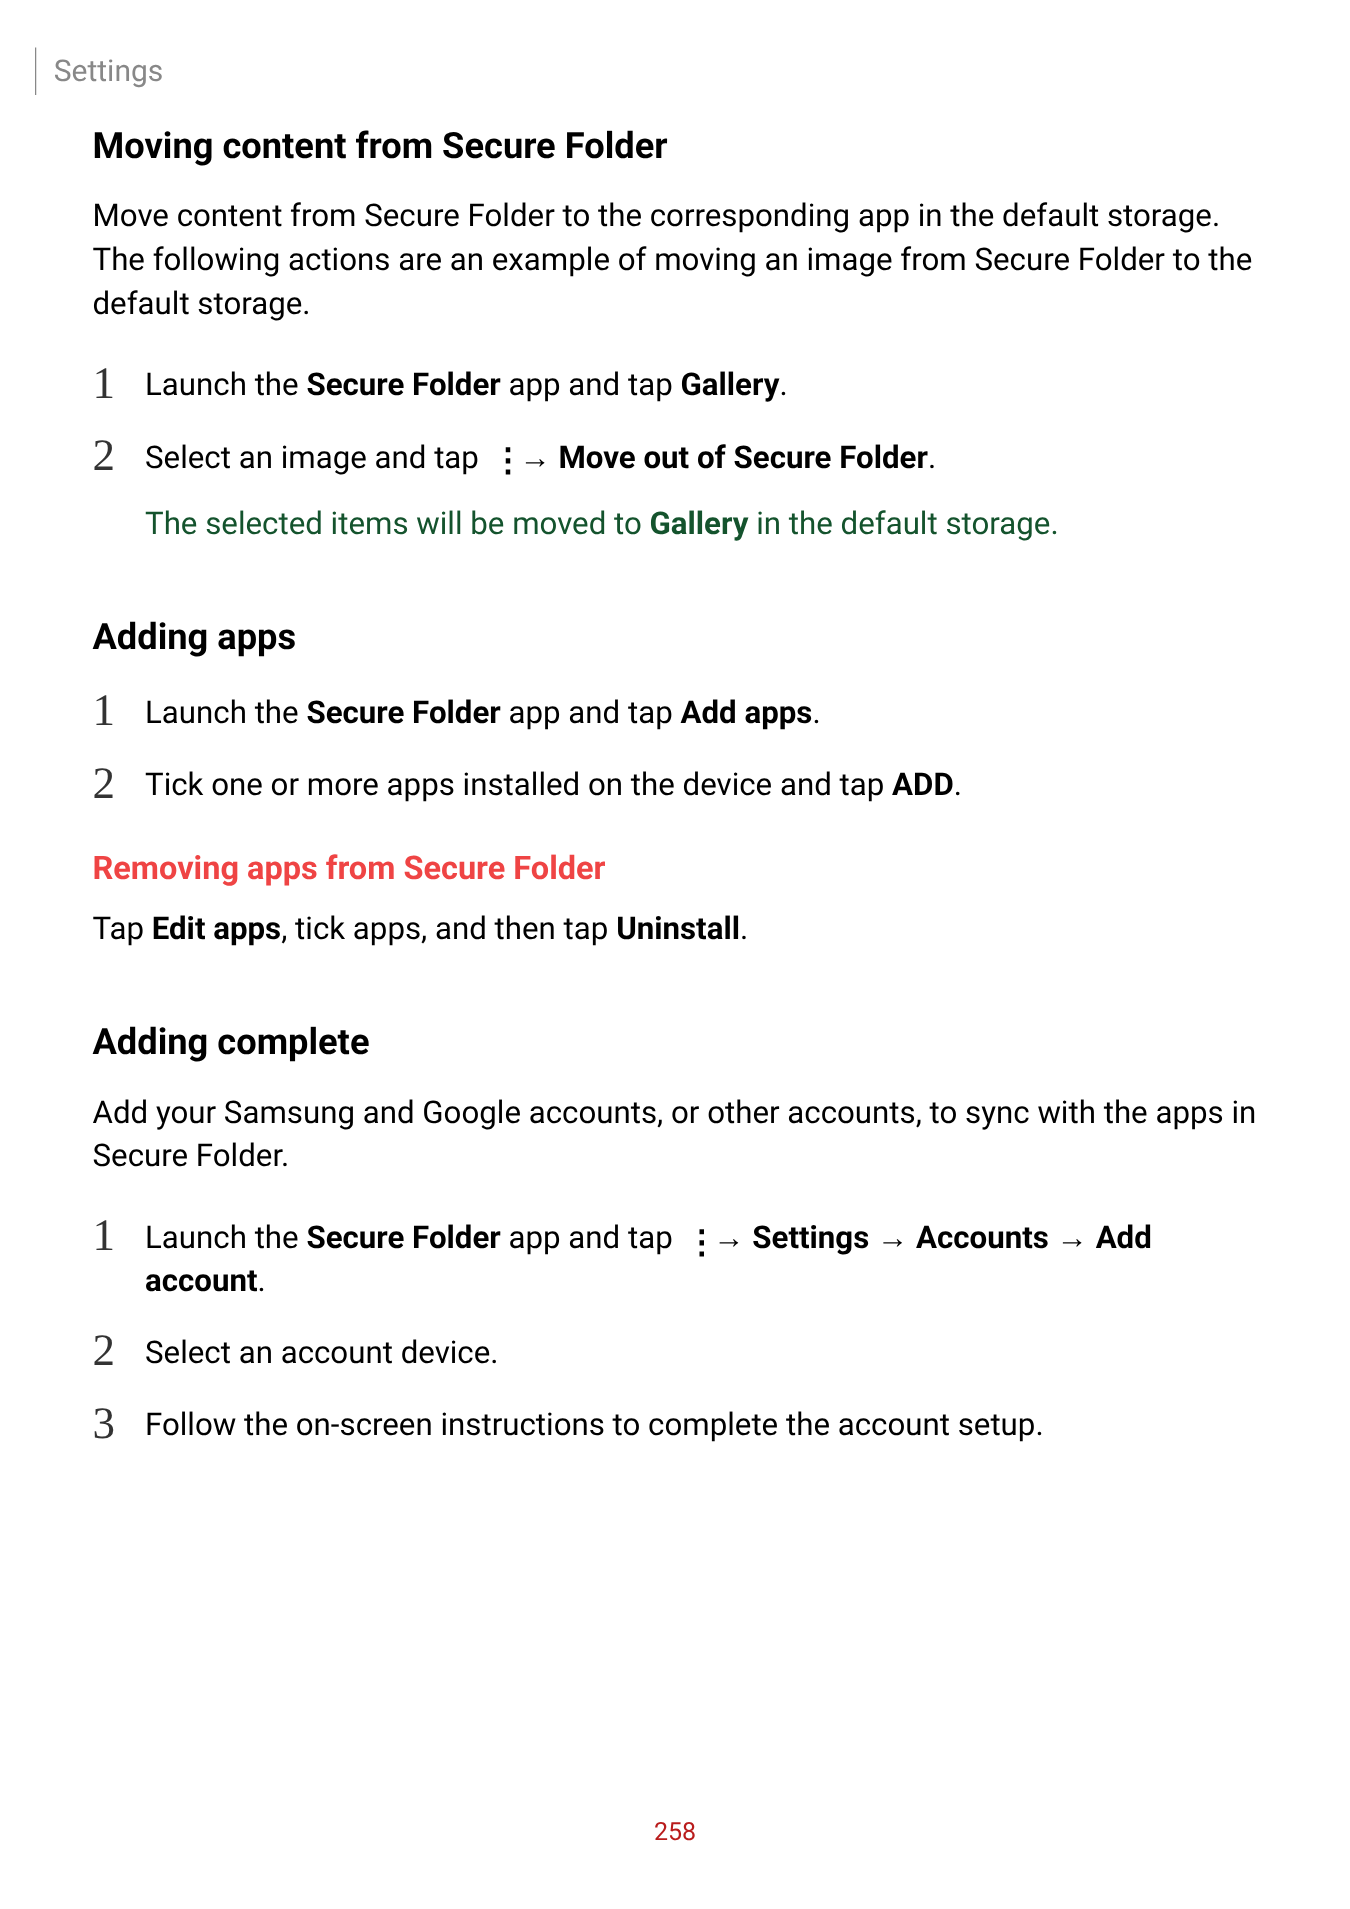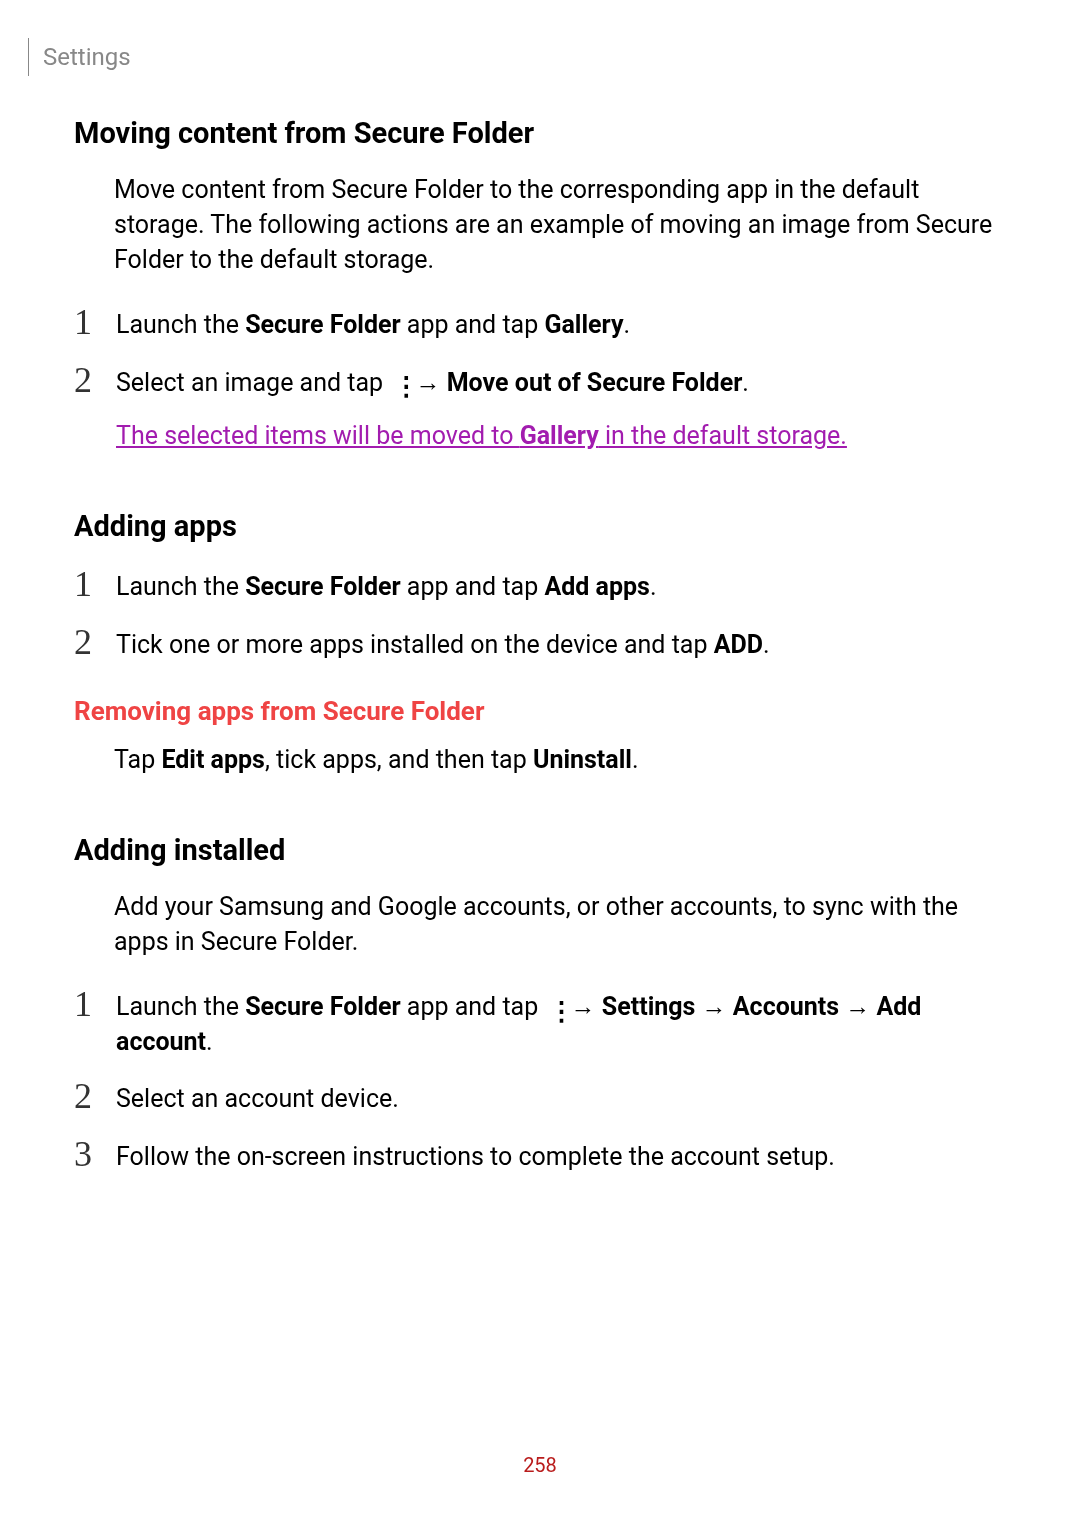--- a/index.html
+++ b/index.html
@@ -28,21 +28,21 @@
       background: #888;
       margin-right: 14px;
     }
     .header-text {
       font-size: 24px;
       color: #888;
       font-weight: 400;
     }
     .content {
       position: absolute;
-      top: 116px;
+      top: 100px;
       left: 74px;
       right: 74px;
     }
     .section-heading {
       font-size: 29px;
       font-weight: 700;
       color: #000;
       margin-bottom: 22px;
     }
     .sub-heading {
@@ -50,21 +50,20 @@
       font-weight: 700;
       color: #ef4444;
       margin-bottom: 16px;
       margin-top: 34px;
     }
     .body-text {
       font-size: 25px;
       color: #000;
       line-height: 1.4;
       margin-bottom: 26px;
-      margin-left: 40px;
     }
     .numbered-item {
       display: flex;
       align-items: flex-start;
       margin-bottom: 18px;
     }
     .number {
       font-size: 36px;
       font-weight: 400;
       color: #333;
@@ -74,26 +73,25 @@
       font-family: Georgia, "Times New Roman", serif;
     }
     .item-content {
       font-size: 25px;
       color: #000;
       line-height: 1.4;
       padding-top: 4px;
     }
     .item-content-sub {
       font-size: 25px;
-      color: #a21caf;
+      color: #14532d;
       line-height: 1.4;
       margin-top: 14px;
       margin-left: 42px;
       margin-bottom: 26px;
-      text-decoration: underline;
     }
     .bold {
       font-weight: 700;
     }
     .more-icon {
       display: inline-block;
       vertical-align: middle;
       width: 16px;
       height: 24px;
       position: relative;
@@ -172,21 +170,21 @@
     </div>
   </div>
 
   <div class="sub-heading">Removing apps from Secure Folder</div>
   <div class="body-text">
     <span>Tap </span><span class="bold">Edit apps</span><span>, tick apps, and then tap </span><span class="bold">Uninstall</span><span>.</span>
   </div>
 
   <div class="section-spacer"></div>
 
-  <div class="section-heading">Adding installed</div>
+  <div class="section-heading">Adding complete</div>
   <div class="body-text">Add your Samsung and Google accounts, or other accounts, to sync with the apps in Secure Folder.</div>
 
   <div class="numbered-item">
     <div class="number">1</div>
     <div class="item-content">
       <span>Launch the </span><span class="bold">Secure Folder</span><span> app and tap </span><span class="more-icon"></span><span class="arrow"> → </span><span class="bold">Settings</span><span class="arrow"> → </span><span class="bold">Accounts</span><span class="arrow"> → </span><span class="bold">Add account</span><span>.</span>
     </div>
   </div>
 
   <div class="numbered-item">

